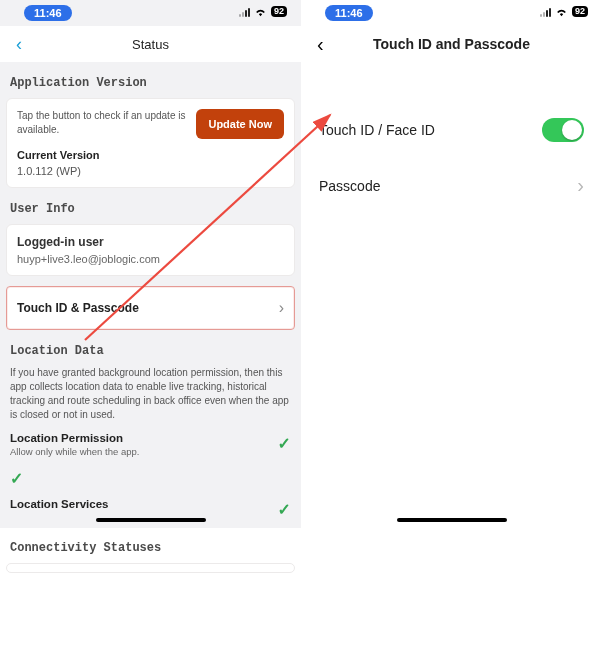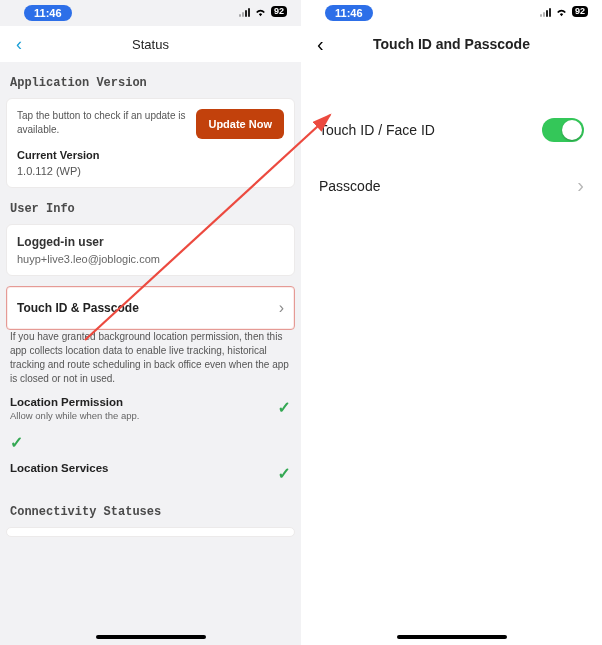--- a/index.html
+++ b/index.html
@@ -1,18 +1,18 @@
 <!DOCTYPE html>
 <html><head>
 <meta charset="utf-8">
 <style>
   * { box-sizing: border-box; margin: 0; padding: 0; }
   html, body { width: 602px; height: 645px; font-family: -apple-system, Helvetica, Arial, sans-serif; background: #fff; }
   .stage { position: relative; width: 602px; height: 645px; overflow: hidden; }
-  .phone { position: absolute; top: 0; width: 301px; height: 645px; background: #fff; }
+  .phone { position: absolute; top: 0; width: 301px; height: 528px; background: #fff; }
   .phone.left { left: 0; background: #f2f2f4; }
   .phone.right { left: 301px; }
   
   .sbar { position: relative; height: 26px; width: 100%; }
   .time-pill { position: absolute; left: 24px; top: 5px; background: #2d6fe8; color: #fff; font-size: 11px; font-weight: 600; padding: 2px 10px; border-radius: 10px; }
   .sbar-right { position: absolute; right: 14px; top: 6px; display: flex; align-items: center; gap: 4px; }
   .sig { display:inline-flex; align-items:flex-end; gap:1px; height:10px;}
   .sig i{display:inline-block;width:2px;background:#222;border-radius:1px;}
   .sig i:nth-child(1){height:3px;opacity:.35}
   .sig i:nth-child(2){height:5px;opacity:.35}
@@ -97,20 +97,21 @@
       <div class="card user-card">
         <div class="ulabel">Logged-in user</div>
         <div class="uval">huyp+live3.leo@joblogic.com</div>
       </div>
 
       <div class="touch-row">
         <span class="lbl">Touch ID &amp; Passcode</span>
         <span class="chev">›</span>
       </div>
 
+      <div class="sect-title">Location Data</div>
       <div class="loc-desc">If you have granted background location permission, then this app collects location data to enable live tracking, historical tracking and route scheduling in back office even when the app is closed or not in used.</div>
 
       <div class="perm">
         <div>
           <div class="pl">Location Permission</div>
           <div class="sub">Allow only while when the app.</div>
         </div>
         <span class="tick">✓</span>
       </div>
       <div class="perm">

